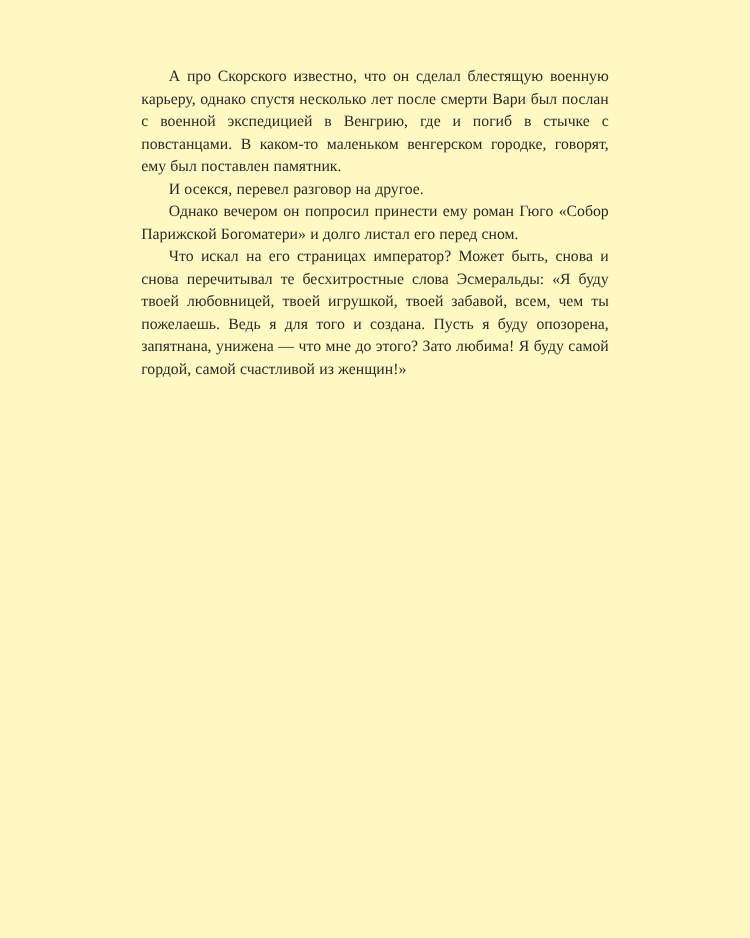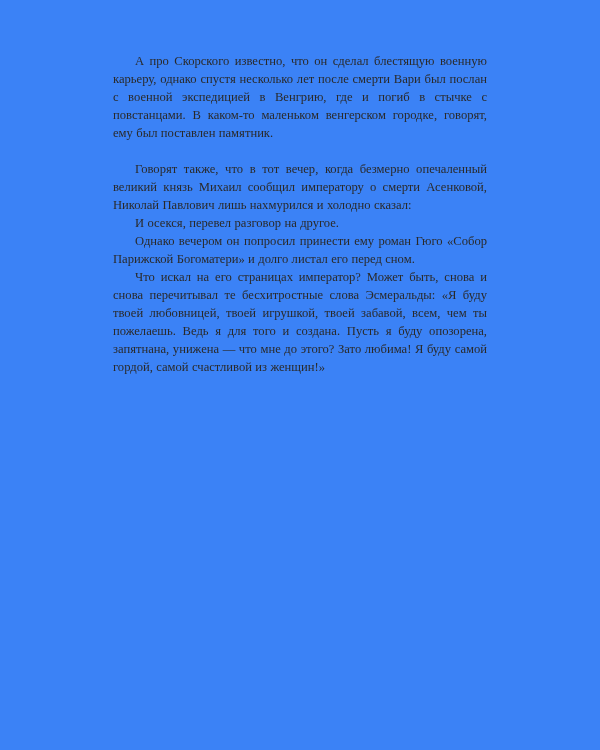--- a/index.html
+++ b/index.html
@@ -4,21 +4,21 @@
 <style>
   html, body {
     margin: 0;
     padding: 0;
     background: #ffffff;
   }
   .page {
     position: relative;
     width: 600px;
     height: 750px;
-    background: #3b82f6;
+    background: #fef9c3;
     overflow: hidden;
     font-family: "Liberation Serif", "DejaVu Serif", serif;
   }
   .text-column {
     position: absolute;
     left: 113px;
     top: 52px;
     width: 374px;
   }
   .para {
@@ -37,21 +37,20 @@
   }
 </style>
 </head>
 <body>
 
 <div class="page">
   <div class="text-column">
 
     <p class="para">А про Скорского известно, что он сделал блестящую военную карьеру, однако спустя несколько лет после смерти Вари был послан с военной экспедицией в Венгрию, где и погиб в стычке с повстанцами. В каком-то маленьком венгерском городке, говорят, ему был поставлен памятник.</p>
 
-    <p class="para block-gap">Говорят также, что в тот вечер, когда безмерно опечаленный великий князь Михаил сообщил императору о смерти Асенковой, Николай Павлович лишь нахмурился и холодно сказал:</p>
 
 
     <p class="para">И осекся, перевел разговор на другое.</p>
 
     <p class="para">Однако вечером он попросил принести ему роман Гюго «Собор Парижской Богоматери» и долго листал его перед сном.</p>
 
     <p class="para">Что искал на его страницах император? Может быть, снова и снова перечитывал те бесхитростные слова Эсмеральды: «Я буду твоей любовницей, твоей игрушкой, твоей забавой, всем, чем ты пожелаешь. Ведь я для того и создана. Пусть я буду опозорена, запятнана, унижена — что мне до этого? Зато любима! Я буду самой гордой, самой счастливой из женщин!»</p>
 
 
   </div>

